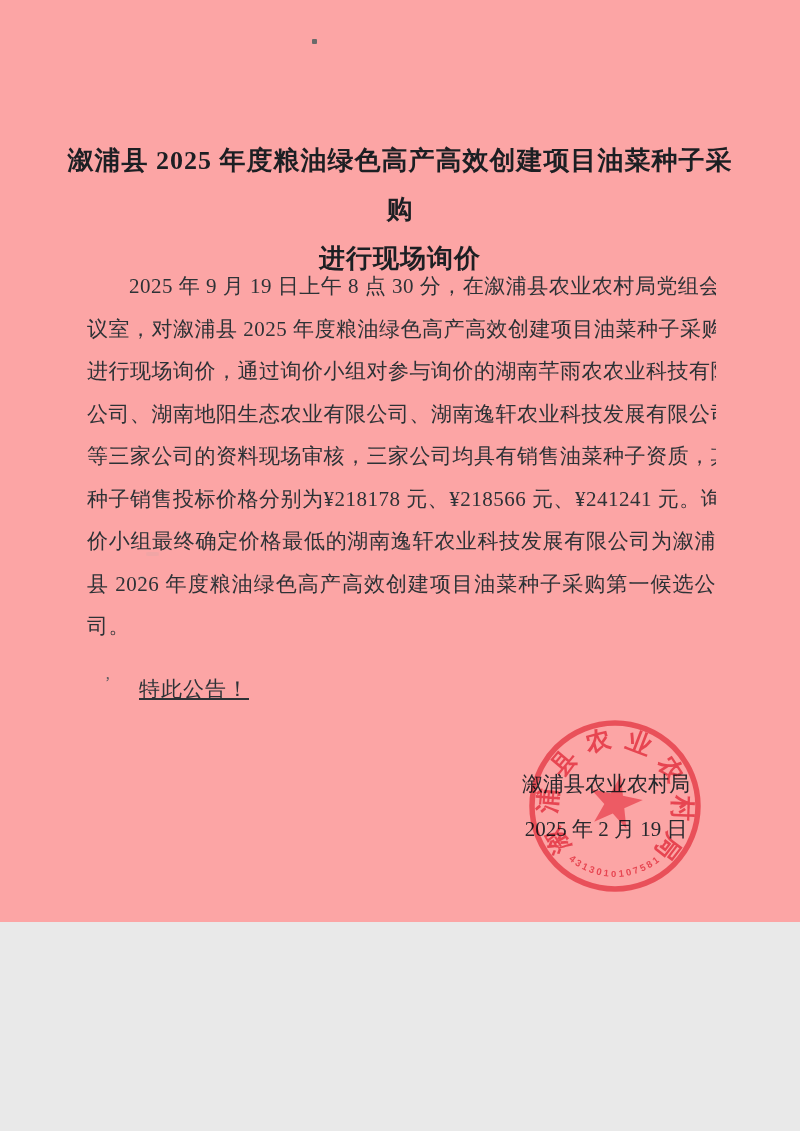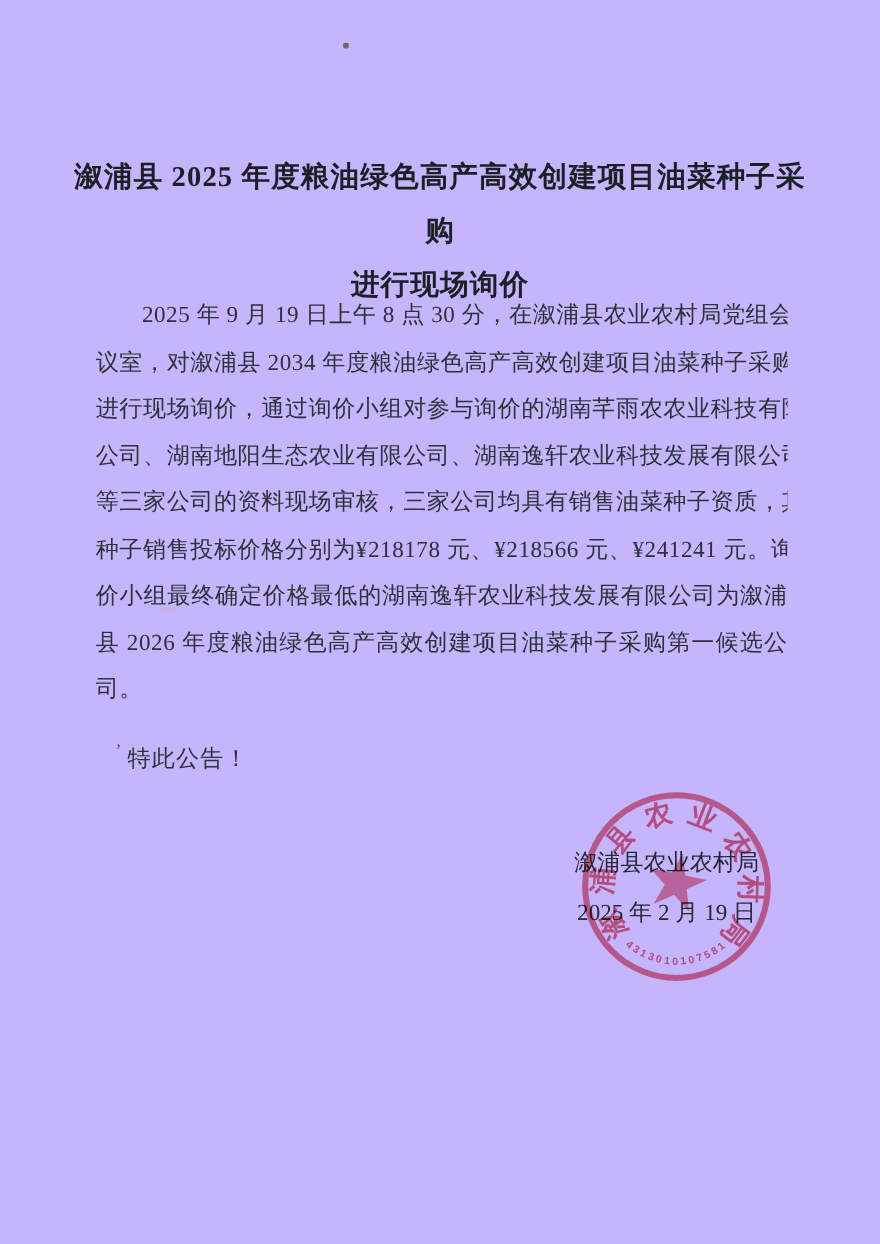--- a/index.html
+++ b/index.html
@@ -1,20 +1,20 @@
 <!DOCTYPE html>
 <html><head>
 <meta charset="utf-8">
 <style>
   html,body { margin:0; padding:0; background:#e9e9e9; }
   .page {
     position:relative;
-    width:800px; height:1131px;
+    width:800px; height:922px;
     margin:0 auto;
-    background:#c4b5fd;
+    background:#fca5a5;
     overflow:hidden;
     font-family:"Liberation Serif","DejaVu Serif",serif;
     color:#2d3236;
   }
   .title {
     position:absolute; top:136px; left:60px; right:60px;
     margin:0;
     text-align:center;
     font-size:26px; font-weight:700;
     line-height:49px;
@@ -37,21 +37,21 @@
   .body-line.indent { padding-left:42px; }
   .body-line.last { text-align-last:left; }
   .closing-row {
     position:absolute; top:668px; left:87px; width:400px;
     font-size:21px; line-height:42.5px;
   }
   .stray {
     position:absolute; left:18px; top:-6px;
     font-size:16px; color:#55595e;
   }
-  .closing { margin-left:29px; letter-spacing:1px; }
+  .closing { margin-left:52px; letter-spacing:1px;text-decoration:underline; }
   .signature {
     position:absolute; top:762px; right:110px;
     text-align:center;
     font-size:21px; line-height:45px;
     color:#26292d;
   }
   .seal {
     position:absolute; left:500px; top:691px;
     width:230px; height:230px;
     mix-blend-mode:multiply;
@@ -85,21 +85,21 @@
   <div class="speck speck-b"></div>
   <div class="speck speck-c"></div>
 
   <h1 class="title">
     <div>溆浦县 2025 年度粮油绿色高产高效创建项目油菜种子采购</div>
     <div>进行现场询价</div>
   </h1>
 
   <div class="body-text">
     <div class="body-line indent">2025 年 9 月 19 日上午 8 点 30 分，在溆浦县农业农村局党组会</div>
-    <div class="body-line">议室，对溆浦县 2034 年度粮油绿色高产高效创建项目油菜种子采购</div>
+    <div class="body-line">议室，对溆浦县 2025 年度粮油绿色高产高效创建项目油菜种子采购</div>
     <div class="body-line">进行现场询价，通过询价小组对参与询价的湖南芊雨农农业科技有限</div>
     <div class="body-line">公司、湖南地阳生态农业有限公司、湖南逸轩农业科技发展有限公司</div>
     <div class="body-line">等三家公司的资料现场审核，三家公司均具有销售油菜种子资质，其</div>
     <div class="body-line">种子销售投标价格分别为¥218178 元、¥218566 元、¥241241 元。询</div>
     <div class="body-line">价小组最终确定价格最低的湖南逸轩农业科技发展有限公司为溆浦</div>
     <div class="body-line">县 2026 年度粮油绿色高产高效创建项目油菜种子采购第一候选公</div>
     <div class="body-line last">司。</div>
   </div>
 
   <div class="closing-row">

